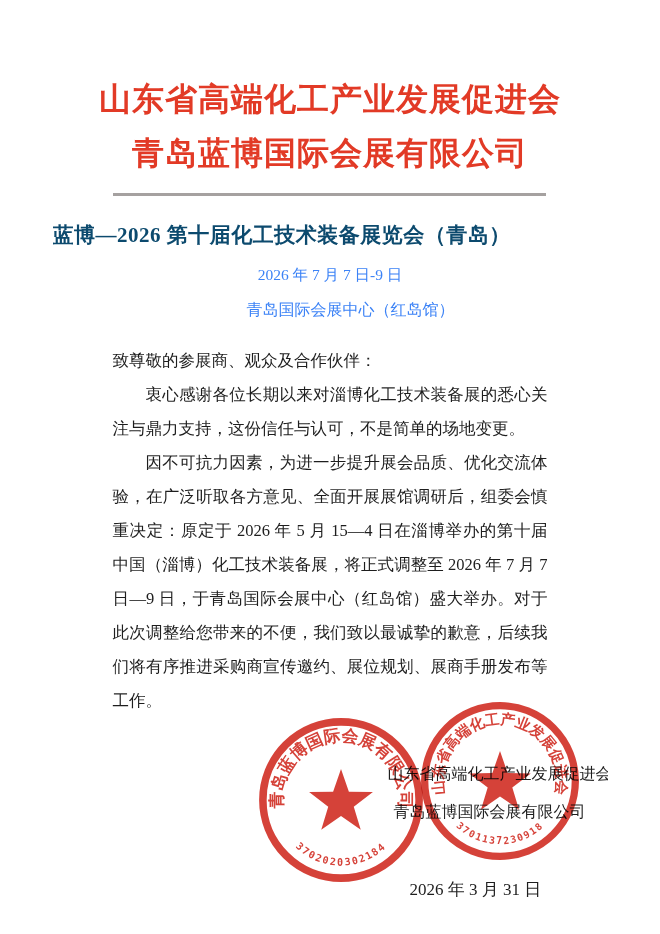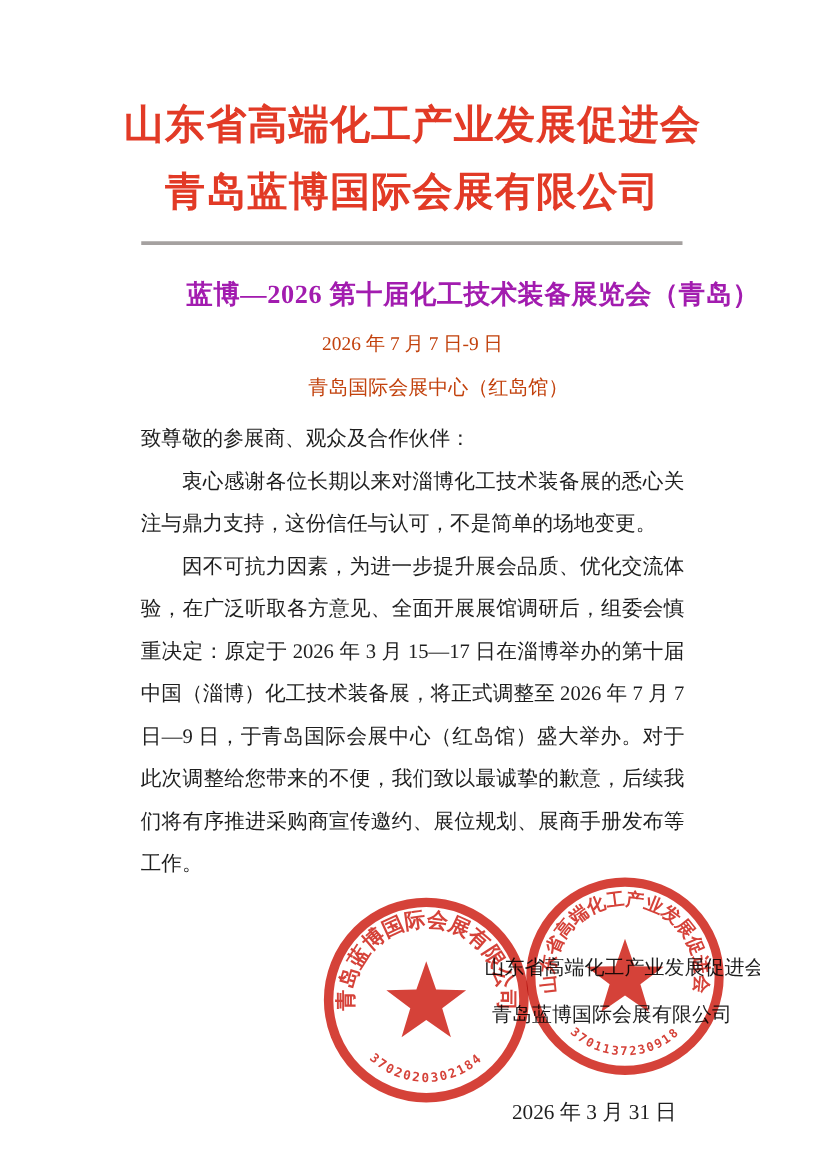--- a/index.html
+++ b/index.html
@@ -12,29 +12,29 @@
   }
   .header { padding-top:82px; text-align:center; }
   .header-line {
     font-family:"Liberation Sans","DejaVu Sans",sans-serif;
     font-weight:bold; font-size:32px; line-height:1.1;
     color:#e23a26; letter-spacing:1px;
   }
   .header-line + .header-line { margin-top:19px; }
   .rule { height:3px; background:#a5a1a0; margin:22px 62px 0 60px; }
   .doc-title {
-    margin-top:25px; text-align:right;
-    font-size:21px; font-weight:bold; color:#a21caf;
+    margin-top:25px; text-align:left;
+    font-size:21px; font-weight:bold; color:#0c4a6e;
     letter-spacing:0.5px;
   }
-  .meta-line { text-align:center; font-size:15.5px; color:#c2410c; }
+  .meta-line { text-align:center; font-size:15.5px; color:#3b82f6; }
   .meta-date { margin-top:16px; }
   .meta-venue { margin-top:14px; font-size:16px;padding-left:41px; }
   .body-text {
-    margin:13px 60px 0 60px;
+    margin:23px 60px 0 60px;
     font-size:16.5px; line-height:34px;
     text-align:justify; color:#1e1e1e;
   }
   .para { margin:0; }
   .para.indent { text-indent:2em; }
   .bold { font-weight:normal; }
   .sig-line { position:absolute; font-size:16px; color:#1e1e1e; white-space:nowrap; }
   .sig-org1 { left:335px; top:764px; }
   .sig-org2 { left:341px; top:802px; }
   .sig-date { left:357px; top:878px; font-size:17px; }
@@ -65,21 +65,21 @@
 
   <div class="rule"></div>
 
   <div class="doc-title">蓝博—2026 第十届化工技术装备展览会（青岛）</div>
   <div class="meta-line meta-date">2026 年 7 月 7 日-9 日</div>
   <div class="meta-line meta-venue">青岛国际会展中心（红岛馆）</div>
 
   <div class="body-text">
       <p class="para"><span>致尊敬的参展商、观众及合作伙伴：</span></p>
       <p class="para indent"><span>衷心感谢各位长期以来对淄博化工技术装备展的悉心关注与鼎力支持，这份信任与认可，不是简单的场地变更。</span></p>
-      <p class="para indent"><span>因不可抗力因素，为进一步提升展会品质、优化交流体验，在广泛听取各方意见、全面开展展馆调研后，组委会慎重决定：原定于 2026 年 3 月 15—17 日在淄博举办的第十届中国（淄博）化工技术装备展，将正式调整至 </span><span class="bold">2026 年 7 月 7 日—9 日，于青岛国际会展中心（红岛馆）</span><span>盛大举办。对于此次调整给您带来的不便，我们致以最诚挚的歉意，后续我们将有序推进采购商宣传邀约、展位规划、展商手册发布等工作。</span></p>
+      <p class="para indent"><span>因不可抗力因素，为进一步提升展会品质、优化交流体验，在广泛听取各方意见、全面开展展馆调研后，组委会慎重决定：原定于 2026 年 5 月 15—4 日在淄博举办的第十届中国（淄博）化工技术装备展，将正式调整至 </span><span class="bold">2026 年 7 月 7 日—9 日，于青岛国际会展中心（红岛馆）</span><span>盛大举办。对于此次调整给您带来的不便，我们致以最诚挚的歉意，后续我们将有序推进采购商宣传邀约、展位规划、展商手册发布等工作。</span></p>
     </div>
 
   <div class="sig-line sig-org1">山东省高端化工产业发展促进会</div>
   <div class="sig-line sig-org2">青岛蓝博国际会展有限公司</div>
   <div class="sig-line sig-date">2026 年 3 月 31 日</div>
 
   <svg class="stamp stamp-left" viewBox="0 0 200 200" aria-hidden="true">
     <defs>
       <path id="arcTopL" d="M 34.2,123.9 A 70,70 0 1 1 165.8,123.9" fill="none"></path>
       <path id="arcBotL" d="M 44.8,155.2 A 78,78 0 0 0 155.2,155.2" fill="none"></path>

